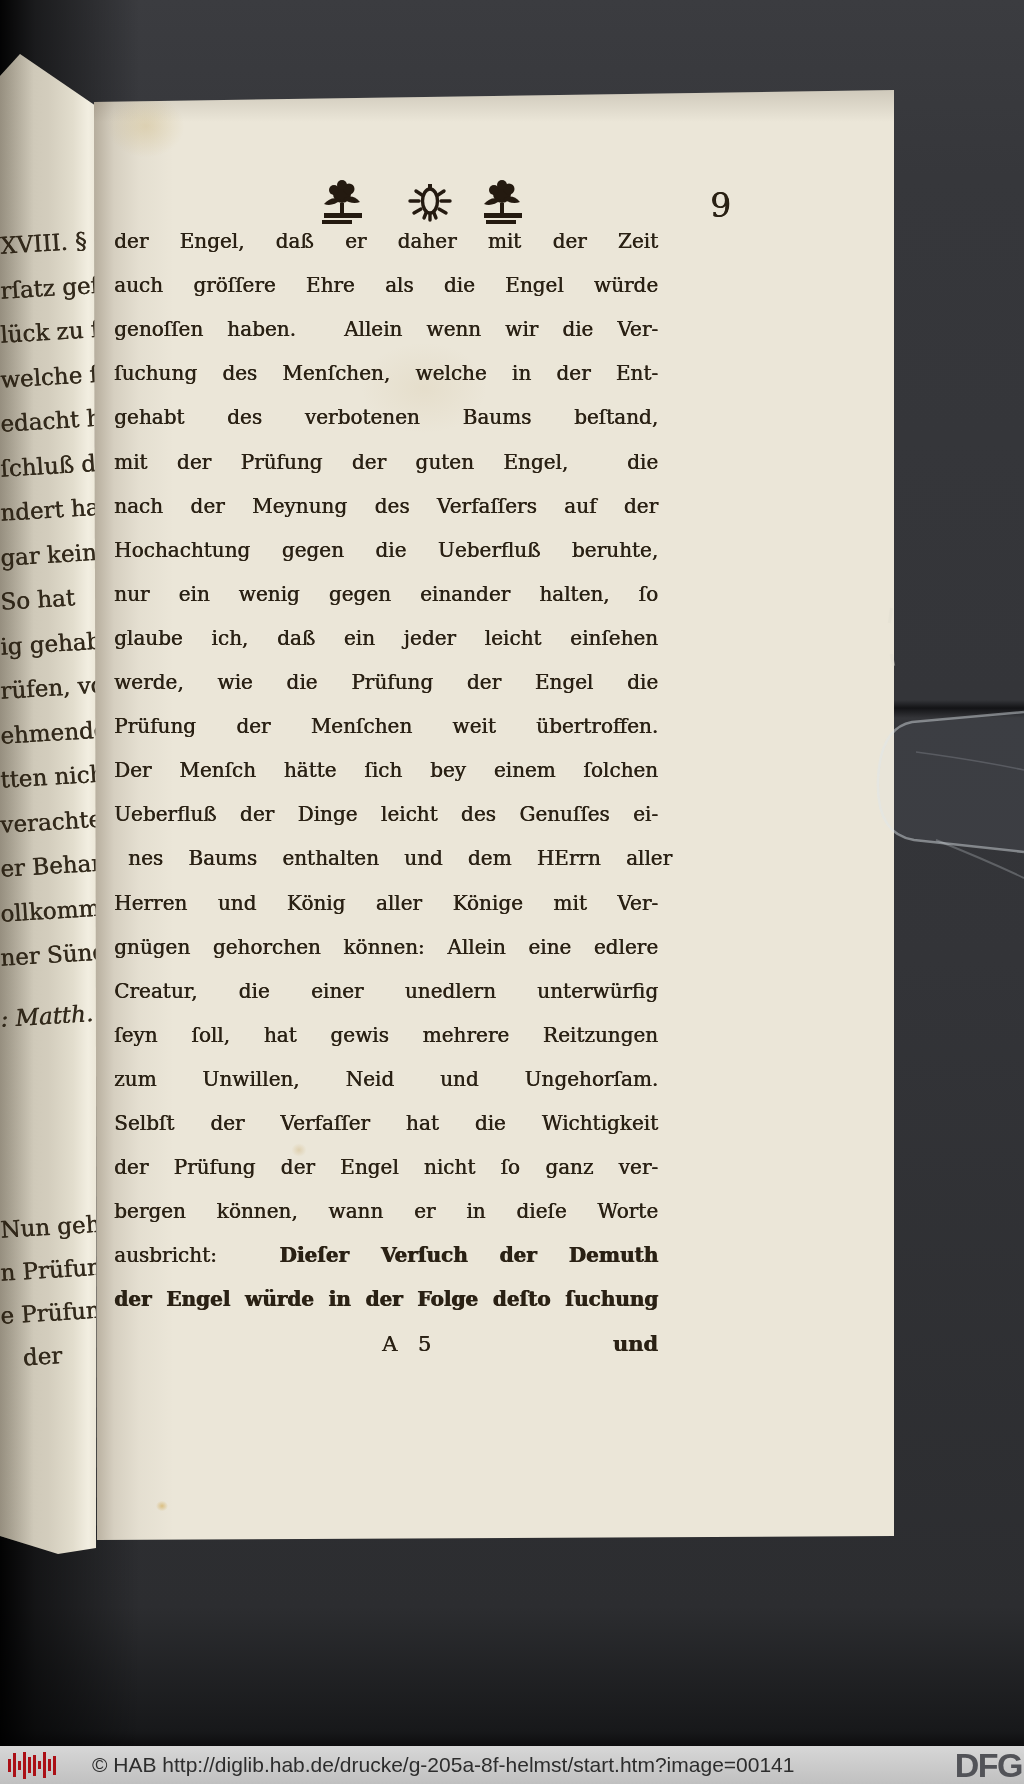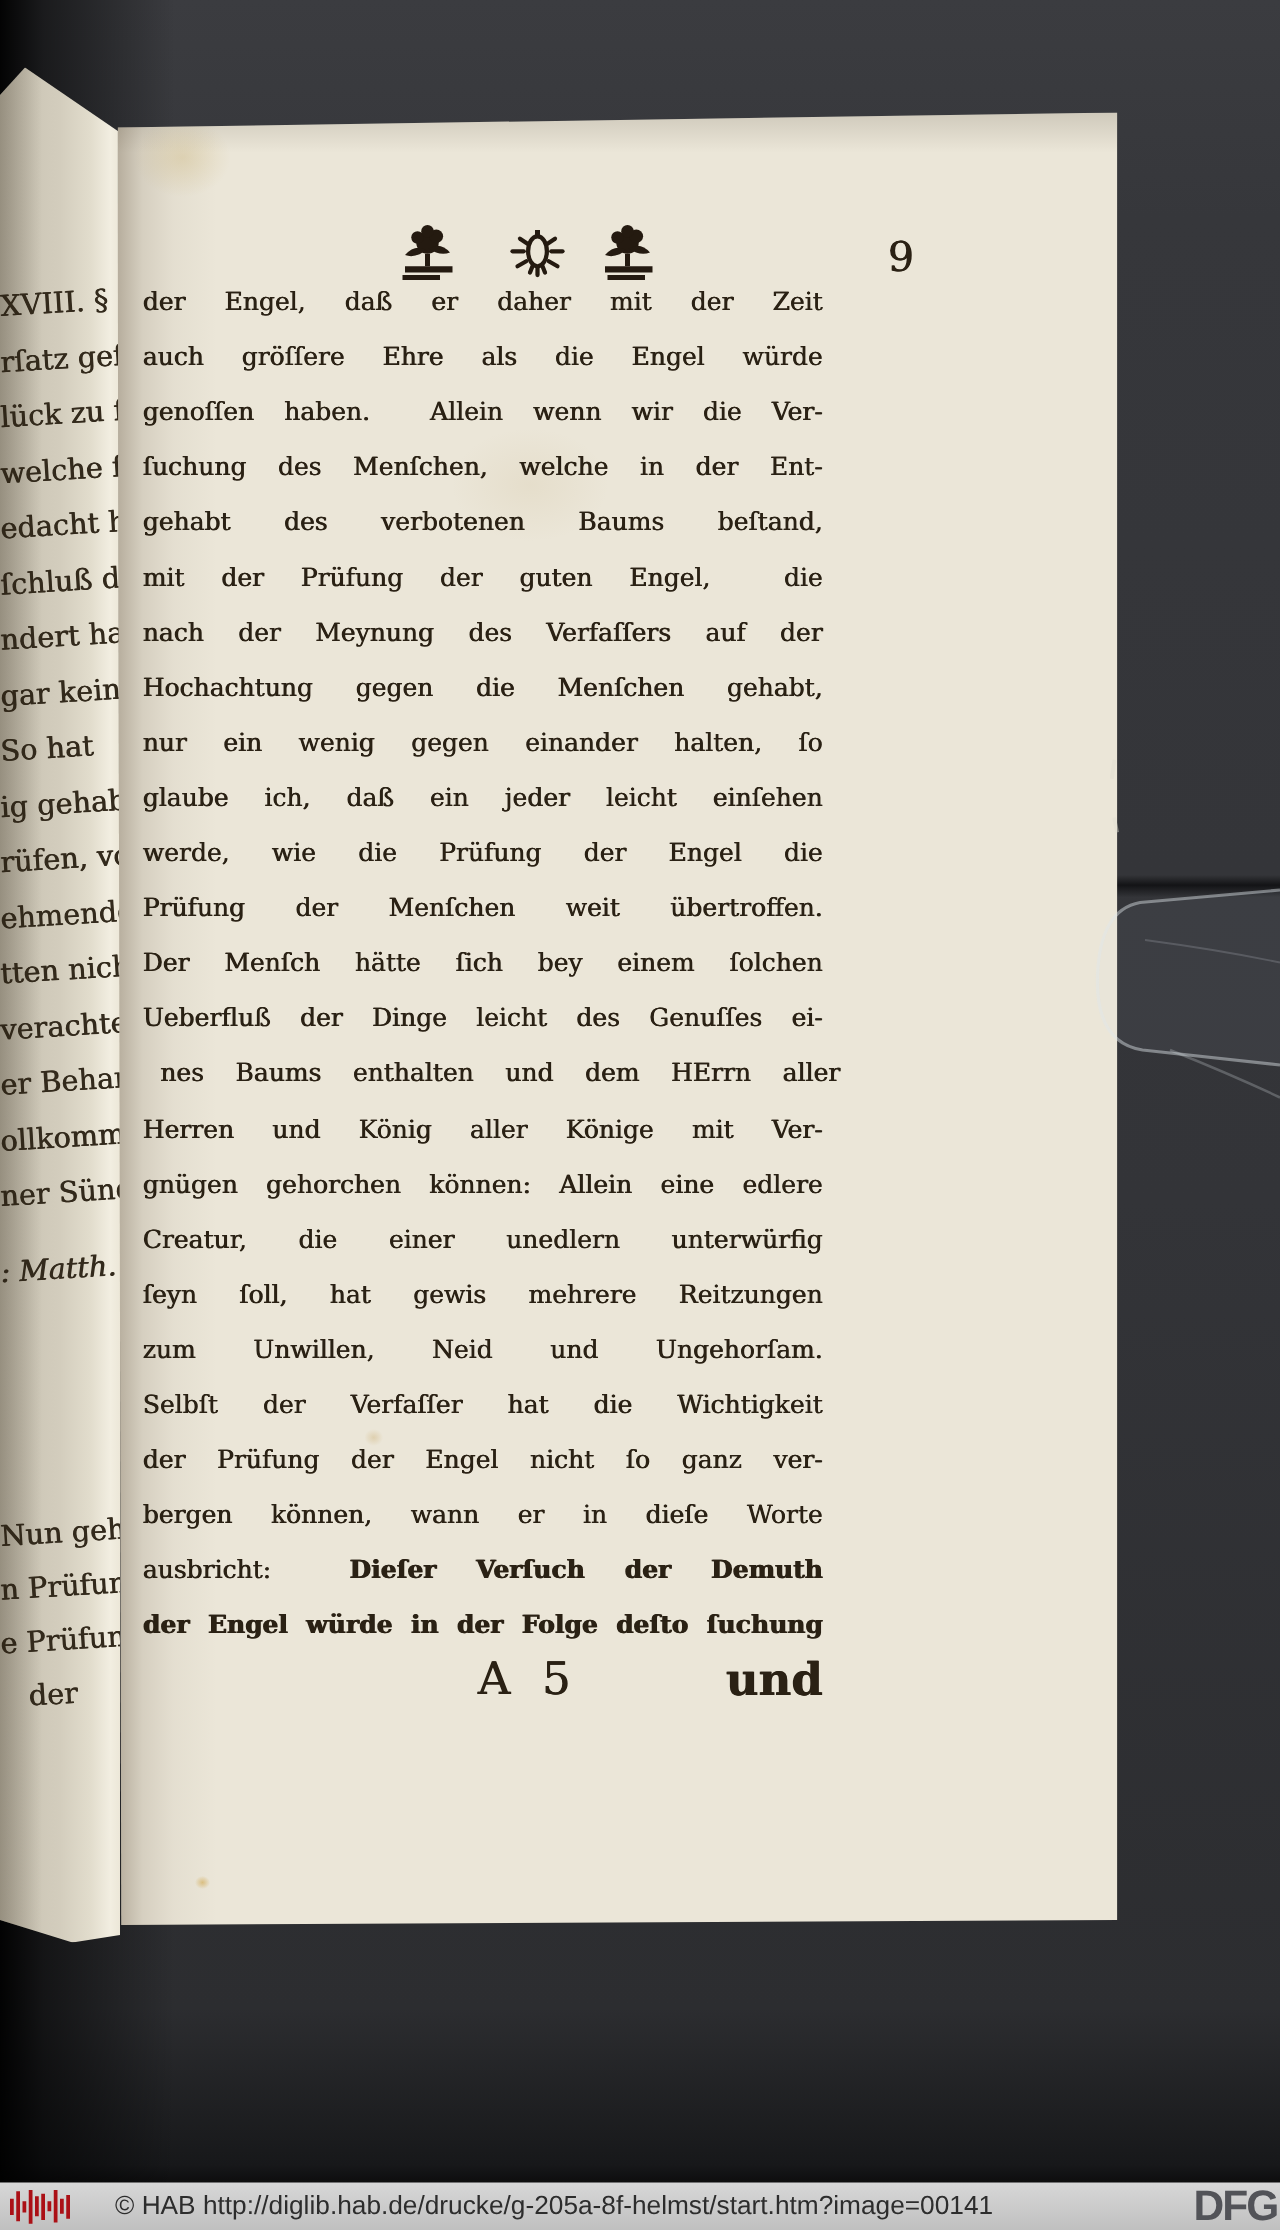--- a/index.html
+++ b/index.html
@@ -56,21 +56,21 @@
   .page-num{position:absolute;left:616px;top:98px;font-size:33px;color:#2a2114;text-shadow:.5px 0 0 currentColor;}
   .tline{
     position:absolute;left:20px;width:544px;font-size:20px;line-height:40px;
     text-align:justify;text-align-last:justify;white-space:nowrap;
     text-shadow:.5px 0 0 currentColor;
   }
   .tline span{white-space:pre;}
   .b{font-weight:bold;text-shadow:.8px 0 0 currentColor;}
   .sig-row{
     position:absolute;left:20px;top:1236px;width:544px;display:flex;align-items:flex-start;
-    font-size:36px;line-height:40px;text-shadow:.5px 0 0 currentColor;
+    font-size:21px;line-height:40px;text-shadow:.5px 0 0 currentColor;
   }
   .sig-spacer{flex:0 0 268px;}
   .sig-mark{word-spacing:14px;}
   .catchword{margin-left:auto;font-weight:bold;}
   
   .thread1{position:absolute;left:889px;top:608px;width:3px;height:15px;background:rgba(225,222,210,.55);transform:rotate(8deg);z-index:3;}
   .thread2{position:absolute;left:891px;top:654px;width:3px;height:12px;background:rgba(225,222,210,.45);transform:rotate(-12deg);z-index:3;}
   
   .clip{position:absolute;left:856px;top:688px;width:168px;height:210px;z-index:4;}
   
@@ -171,21 +171,21 @@
     <div class="page-num">9</div>
 
     <div>
         <div class="tline" style="top: 133px;"><span>der Engel, daß er daher mit der Zeit</span></div>
         <div class="tline" style="top: 177.1px;"><span>auch gröſſere Ehre als die Engel würde</span></div>
         <div class="tline" style="top: 221.2px;"><span>genoſſen haben.  Allein wenn wir die Ver-</span></div>
         <div class="tline" style="top: 265.3px;"><span>ſuchung des Menſchen, welche in der Ent-</span></div>
         <div class="tline" style="top: 309.4px;"><span>gehabt des verbotenen Baums beſtand,</span></div>
         <div class="tline" style="top: 353.5px;"><span>mit der Prüfung der guten Engel,  die</span></div>
         <div class="tline" style="top: 397.6px;"><span>nach der Meynung des Verfaſſers auf der</span></div>
-        <div class="tline" style="top: 441.7px;"><span>Hochachtung gegen die Menſchen gehabt,</span></div>
+        <div class="tline" style="top: 441.7px;"><span>Hochachtung gegen die Ueberfluß beruhte,</span></div>
         <div class="tline" style="top: 485.8px;"><span>nur ein wenig gegen einander halten, ſo</span></div>
         <div class="tline" style="top: 529.9px;"><span>glaube ich, daß ein jeder leicht einſehen</span></div>
         <div class="tline" style="top: 574px;"><span>werde, wie die Prüfung der Engel die</span></div>
         <div class="tline" style="top: 618.1px;"><span>Prüfung der Menſchen weit übertroffen.</span></div>
         <div class="tline" style="top: 662.2px;"><span>Der Menſch hätte ſich bey einem ſolchen</span></div>
         <div class="tline" style="top: 706.3px;"><span>Ueberfluß der Dinge leicht des Genuſſes ei-</span></div>
         <div class="tline" style="top: 750.4px; margin-left: 14px;"><span>nes Baums enthalten und dem HErrn aller</span></div>
         <div class="tline" style="top: 794.5px;"><span>Herren und König aller Könige mit Ver-</span></div>
         <div class="tline" style="top: 838.6px;"><span>gnügen gehorchen können: Allein eine edlere</span></div>
         <div class="tline" style="top: 882.7px;"><span>Creatur, die einer unedlern unterwürfig</span></div>

